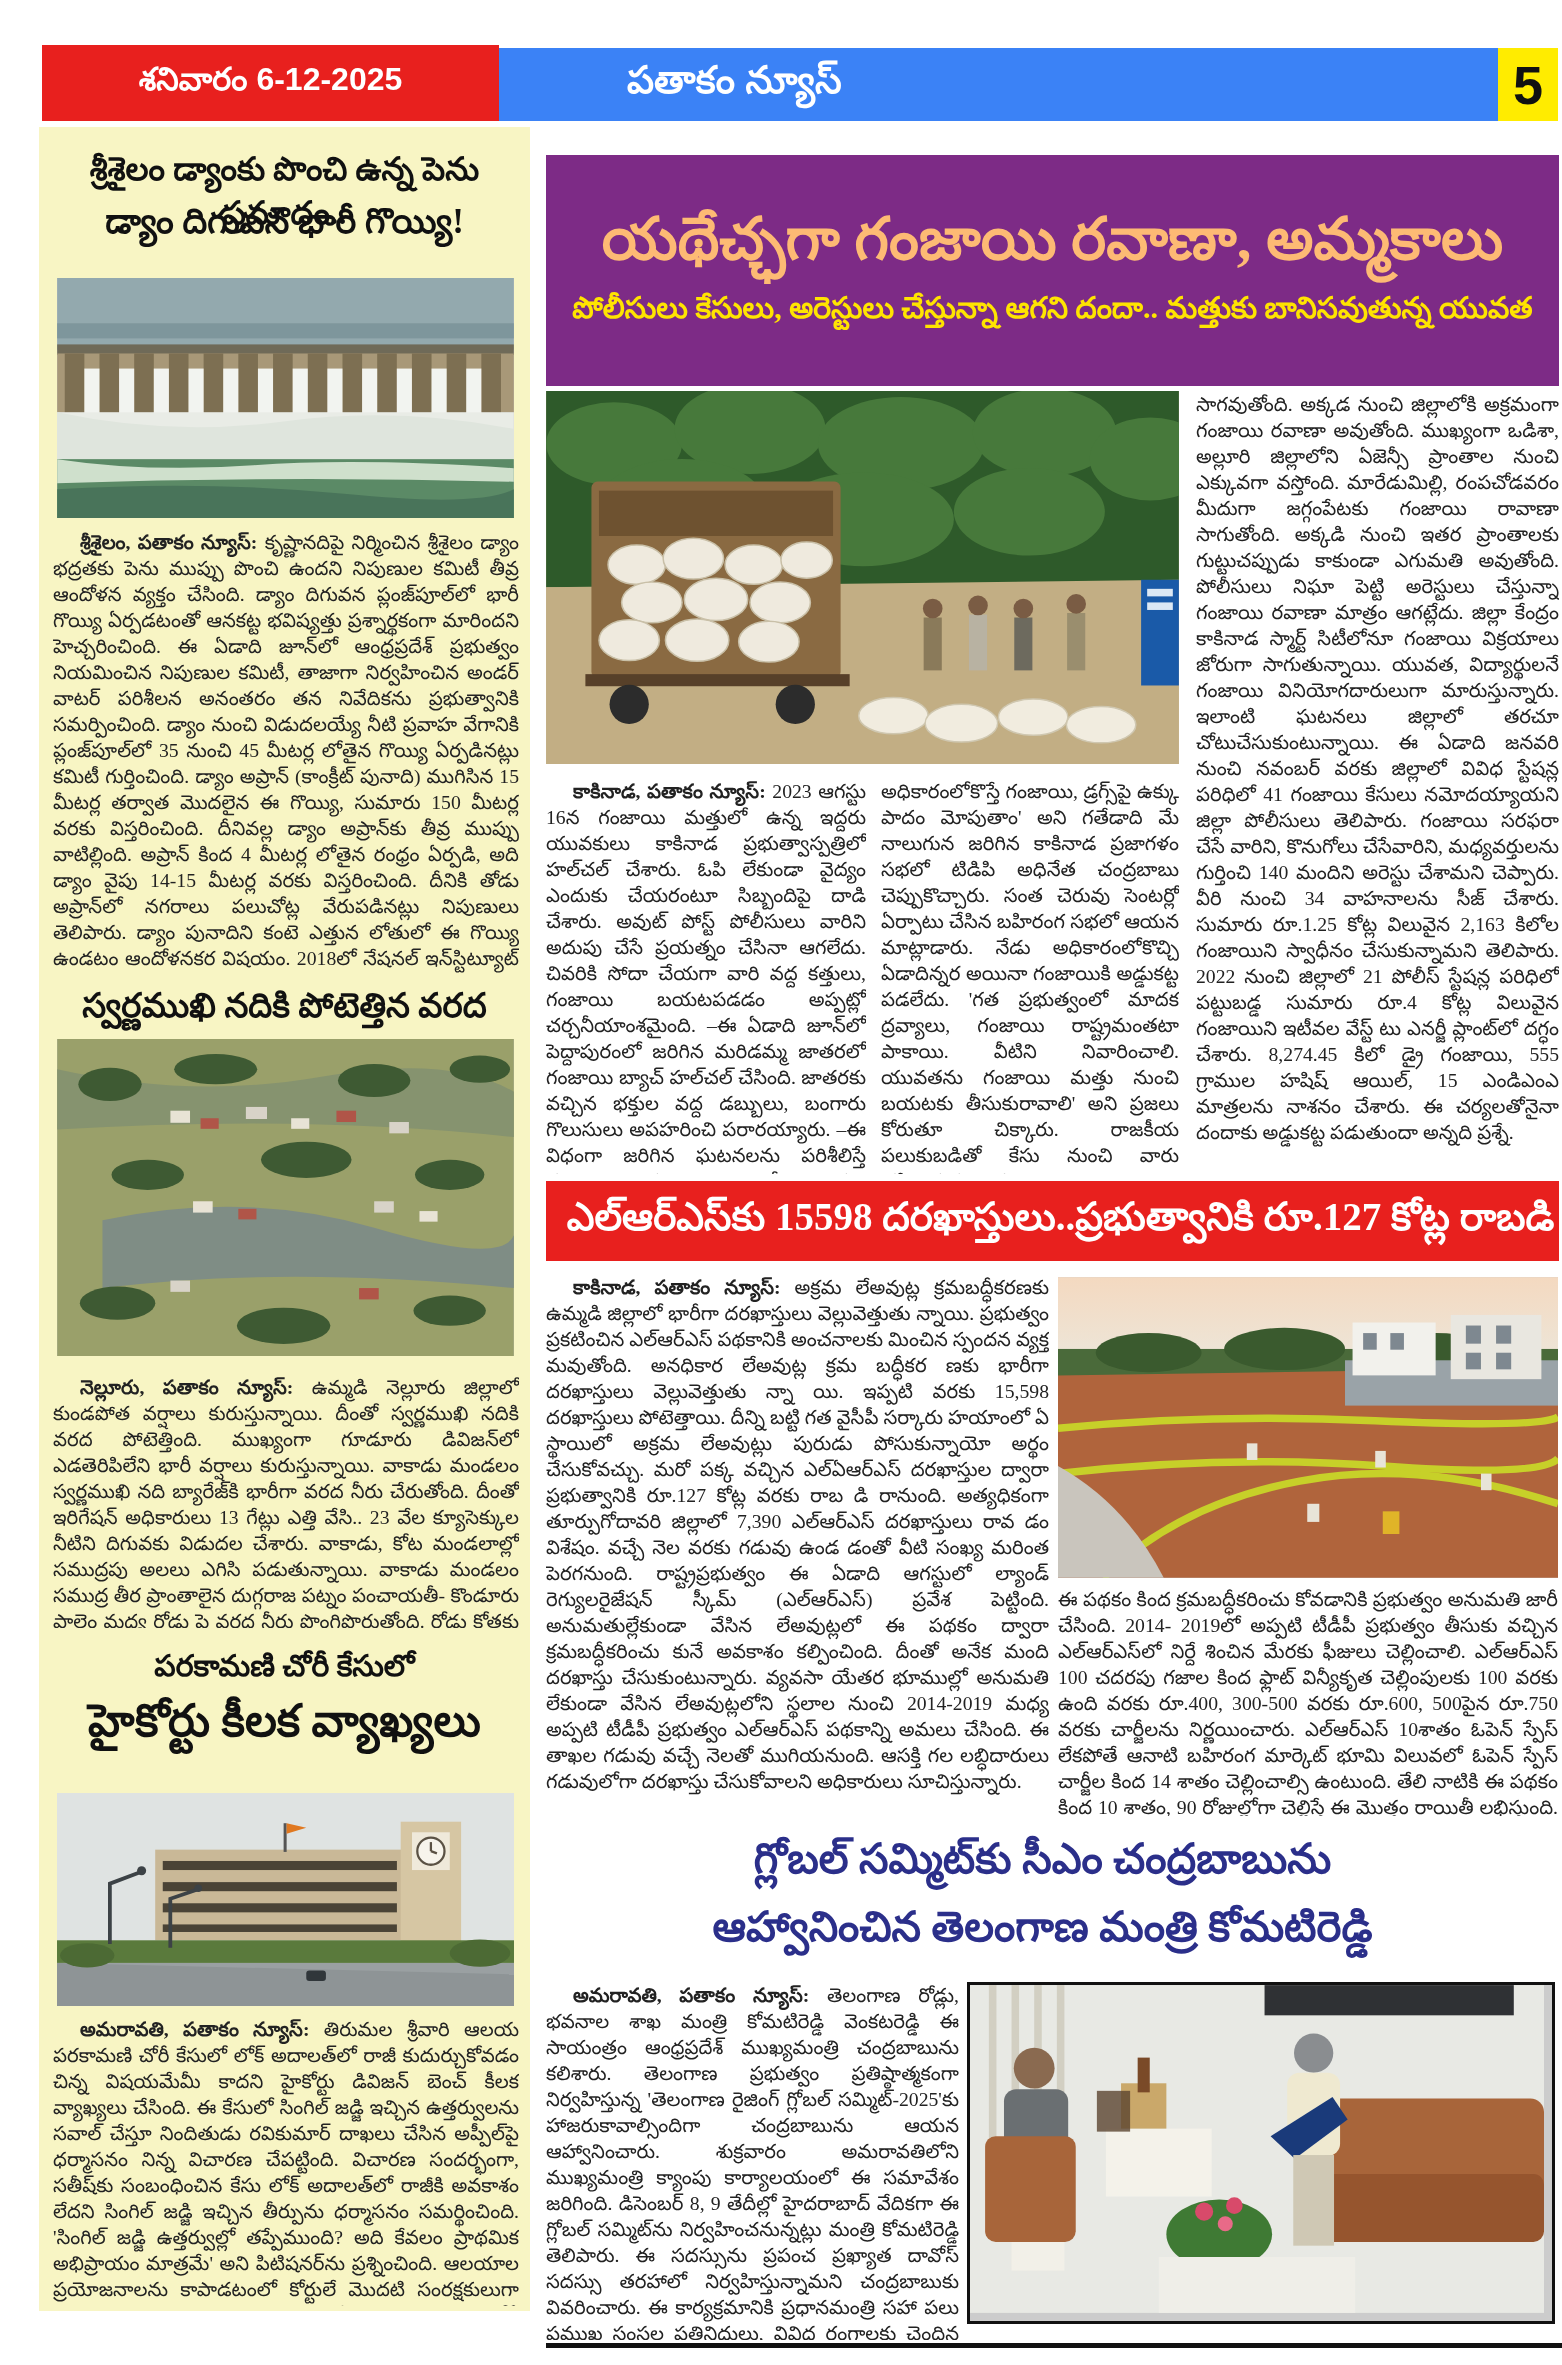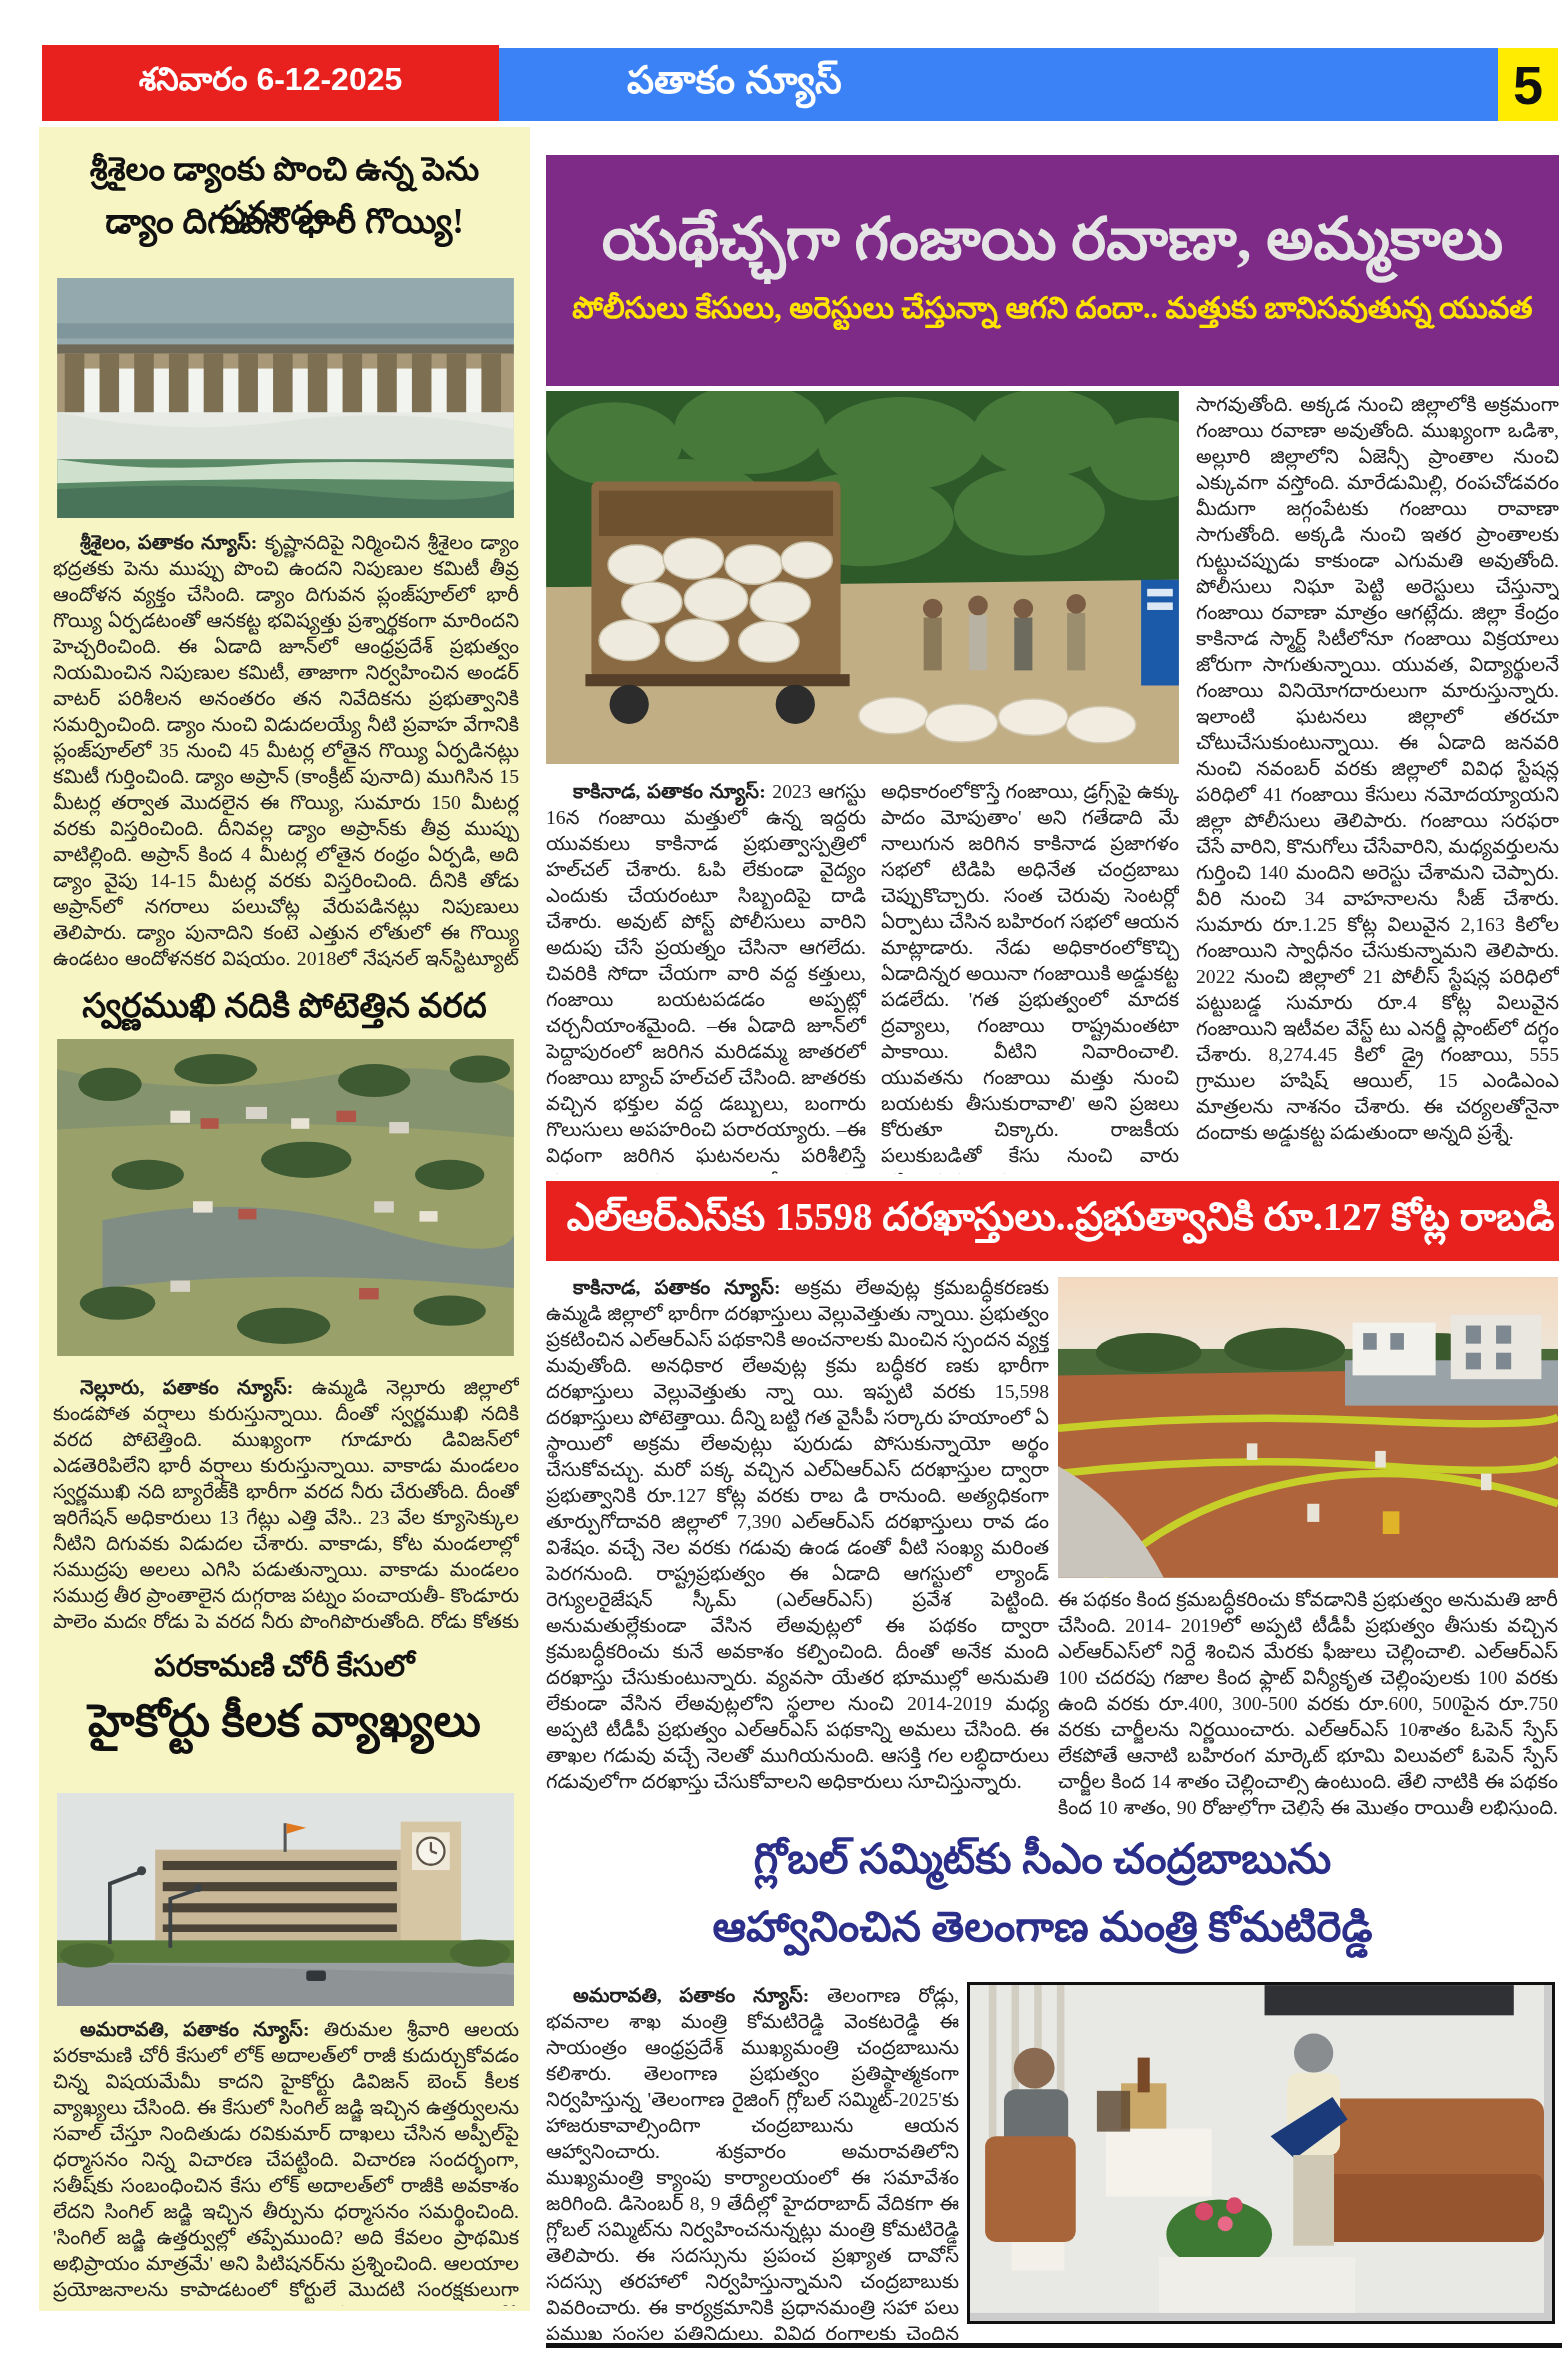--- a/index.html
+++ b/index.html
@@ -26,21 +26,21 @@
   .ph-flood{left:57px;top:1039px;width:457px;height:317px;}
   .t-nell{left:53px;top:1374px;width:466px;height:254px;}
   .h-hc1{top:1646px;font-size:30px;}
   .h-hc2{top:1691px;font-size:45px;}
   .ph-hc{left:57px;top:1793px;width:457px;height:213px;}
   .t-hc{left:53px;top:2016px;width:466px;height:290px;}
   .dateline{font-weight:bold;}
   p.art{margin:0;text-indent:27px;}
   
   .purple{left:546px;top:155px;width:1013px;height:231px;background:#7d2b86;display:flex;flex-direction:column;align-items:center;justify-content:center;}
-  .g-head{color:#e5e5e5;font-weight:bold;font-size:59px;line-height:1.05;white-space:nowrap;}
+  .g-head{color:#fdba74;font-weight:bold;font-size:59px;line-height:1.05;white-space:nowrap;}
   .g-sub{color:#ffe400;font-weight:bold;font-size:30px;margin-top:19.7px;white-space:nowrap;}
   .ph-truck{left:546px;top:391px;width:633px;height:373px;}
   .g-col{top:778px;height:396px;}
   .g-c1{left:546px;width:320px;}
   .g-c2{left:881px;width:298px;}
   .g-c3{left:1196px;top:391px;width:363px;height:784px;}
   
   .lrs-banner{left:546px;top:1181px;width:1013px;height:80px;background:#e8201e;display:flex;align-items:center;justify-content:center;}
   .lrs-banner span{color:#ffffff;font-weight:bold;font-size:39px;white-space:nowrap;margin-left:16px;}
   .t-lrs{left:546px;top:1274px;width:503px;height:541px;}

